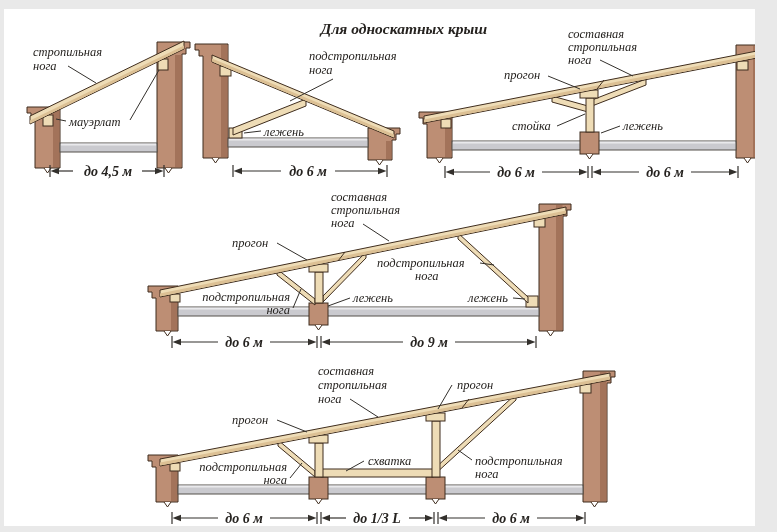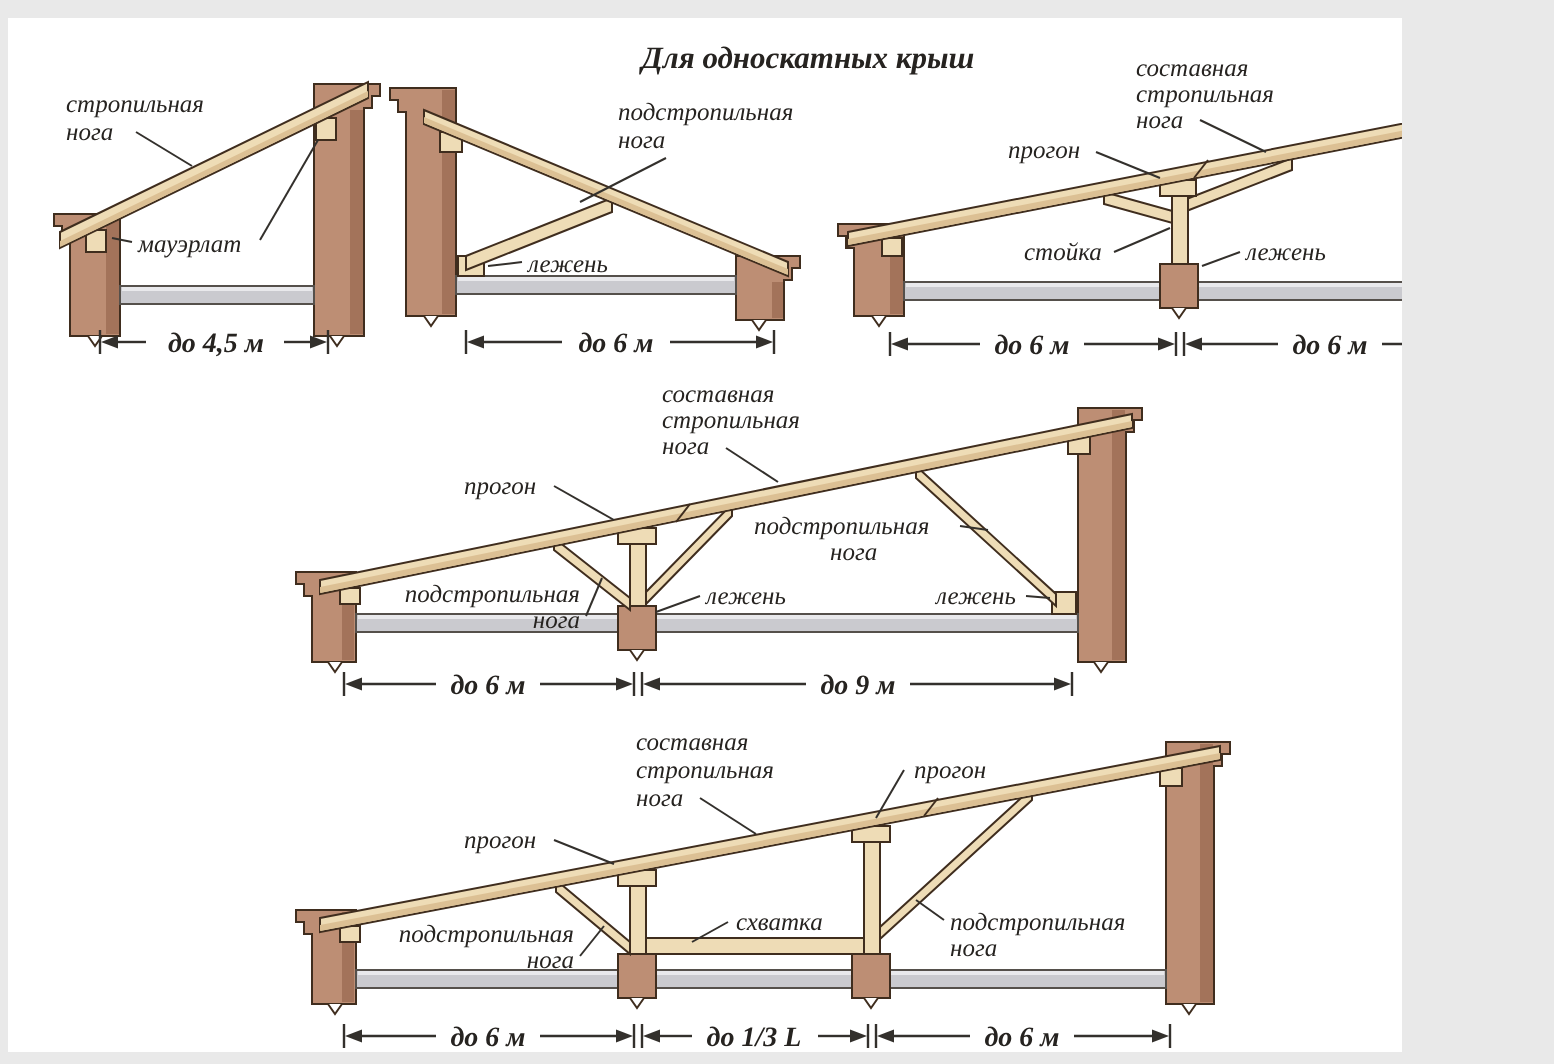--- a/index.html
+++ b/index.html
@@ -1,17 +1,17 @@
 <!DOCTYPE html>
 <html><head>
 <meta charset="utf-8">
 <style>
   html,body{margin:0;padding:0;}
   body{background:#e9e9e9;font-family:"Liberation Serif",serif;}
-  #canvas{position:relative;width:701px;height:532px;background:#e9e9e9;overflow:hidden;}
+  #canvas{position:relative;width:755px;height:532px;background:#e9e9e9;overflow:hidden;}
   #paper{position:absolute;left:4px;top:9px;width:766px;height:517px;background:#ffffff;}
   #scene{position:absolute;left:0;top:0;}
   .lbl{font-family:"Liberation Serif",serif;font-style:italic;font-size:12.5px;fill:#262320;}
   .dim{font-family:"Liberation Serif",serif;font-style:italic;font-weight:bold;font-size:14px;fill:#262320;}
   .ttl{font-family:"Liberation Serif",serif;font-style:italic;font-weight:bold;font-size:15.5px;fill:#262320;}
   .wood{fill:#eedcb6;stroke:#3f2d1e;stroke-width:1;}
   .woodshade{fill:#dcc094;stroke:none;}
   .wall{fill:#bd8e74;stroke:#3f2d1e;stroke-width:1;}
   .wallshade{fill:#a3735a;stroke:none;}
   .slab{fill:#cacacf;stroke:#55504b;stroke-width:1;}

